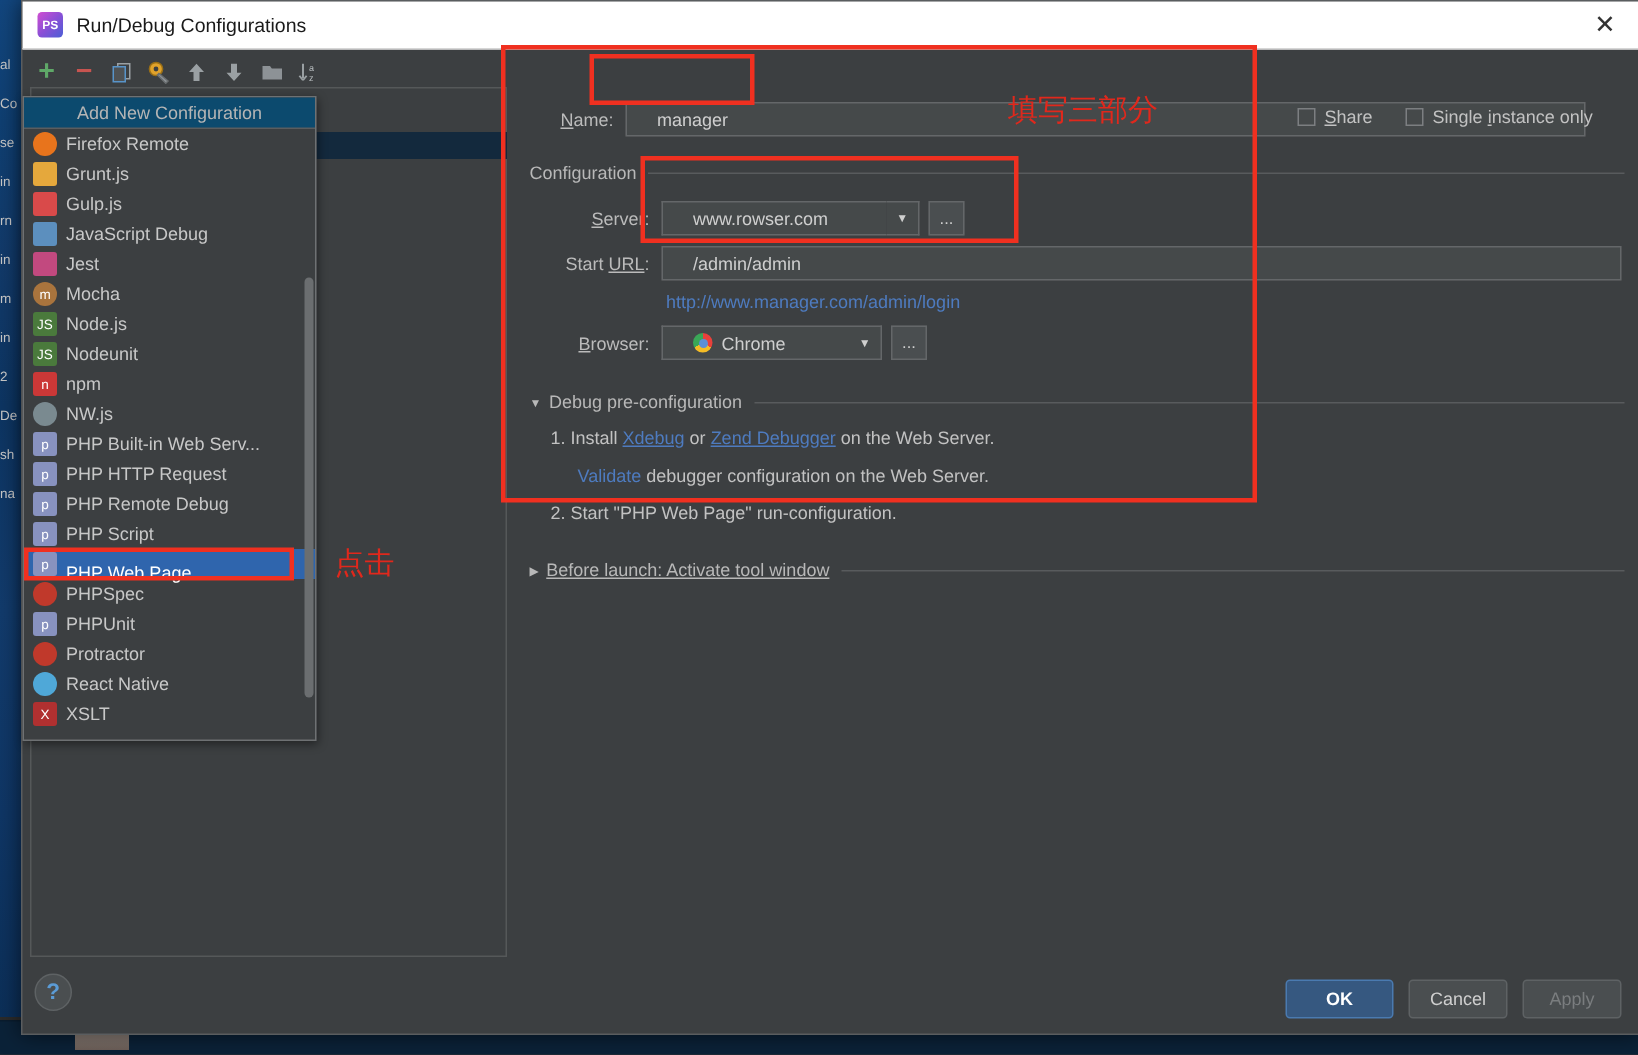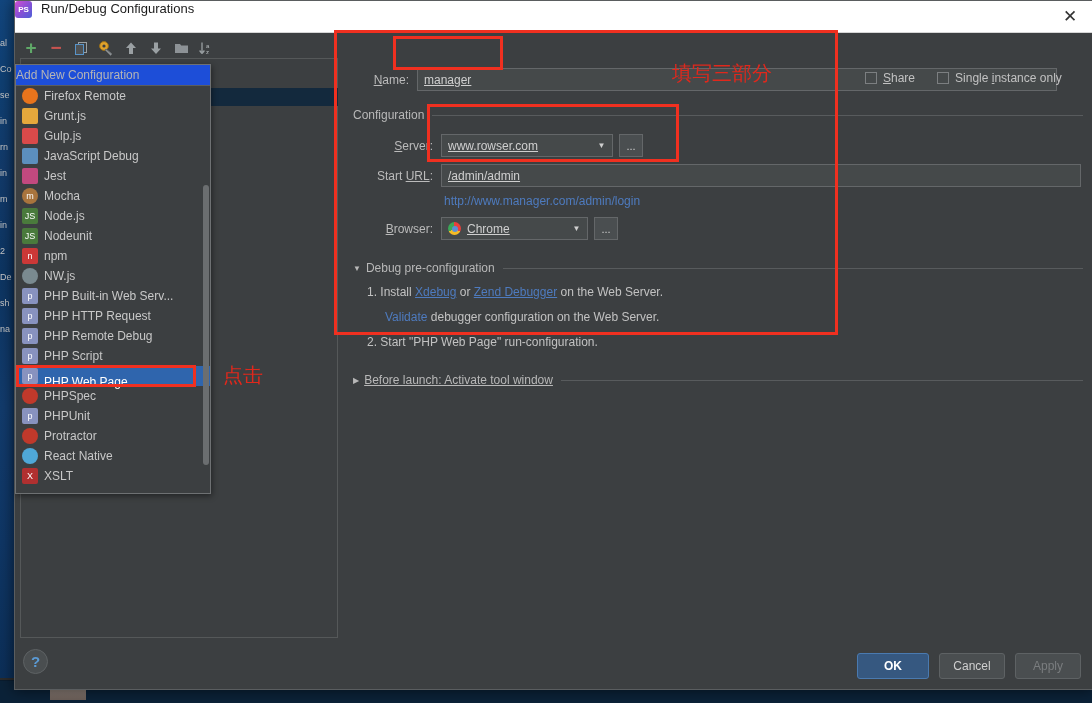--- a/index.html
+++ b/index.html
@@ -28,21 +28,21 @@
     background:linear-gradient(180deg,#b9a79a,#7d6a5e);opacity:.85;}
 
   
   #dialog{
     position:absolute;left:14px;top:0;width:1078px;height:688px;
     background:#3c3f41;border:1px solid #5a5d5f;
     box-shadow:0 0 14px rgba(0,0,0,.6);
   }
   #titlebar{
     height:31px;background:#ffffff;border-bottom:1px solid #d6d6d6;
-    display:flex;align-items:flex-start;padding:0 0 0 0;
+    display:flex;align-items:center;padding:0 0 0 10px;
   }
   #title-icon{width:17px;height:17px;border-radius:3px;
     background:linear-gradient(135deg,#d14ed1 0%,#8a4fd6 50%,#4b5fd6 100%);
     display:flex;align-items:center;justify-content:center;
     font-size:8px;font-weight:bold;color:#fff;font-family:"Liberation Sans",sans-serif;}
   #title-text{margin-left:9px;font-size:13px;color:#1a1a1a;}
   #close-btn{margin-left:auto;width:46px;height:31px;display:flex;
     align-items:center;justify-content:center;font-size:17px;color:#333;cursor:pointer;}
 
   
@@ -59,40 +59,40 @@
   }
   #tree-selected-row{position:absolute;left:1px;top:29px;width:316px;height:18px;background:#13293d;}
 
   
   #popup{
     position:absolute;left:0px;top:6px;width:196px;height:430px;
     background:#3c3f41;border:1px solid #6e7173;box-sizing:border-box;
     z-index:20;box-shadow:1px 2px 6px rgba(0,0,0,.45);
   }
   #popup-header{
-    height:20px;line-height:20px;font-size:12px;color:#b5b5b5;
-    background:#1d4ed8;border-bottom:1px solid #5a5d5f;
+    height:20px;line-height:20px;text-align:center;font-size:12px;color:#b5b5b5;
+    background:#0c4a6e;border-bottom:1px solid #5a5d5f;
   }
   #popup-list{position:relative;height:408px;overflow:hidden;}
   .pitem{height:20px;display:flex;align-items:center;padding-left:6px;cursor:pointer;}
   .pitem .ico{width:16px;height:16px;margin-right:6px;flex:0 0 16px;
     display:flex;align-items:center;justify-content:center;font-size:9px;
     border-radius:2px;color:#fff;font-family:"Liberation Sans",sans-serif;}
   .pitem .lbl{font-size:12px;color:#c8c8c8;white-space:nowrap;}
   .pitem.sel{background:#2f65ad;}
   .pitem.sel .lbl{color:#ffffff;margin-top:12px;}
   #popup-scroll{position:absolute;right:1px;top:120px;width:6px;height:280px;background:#6b6e70;border-radius:3px;}
 
   
   #cfg{position:absolute;left:330px;top:0;width:743px;height:580px;}
   .row{display:flex;align-items:center;}
   .lbl-r{width:72px;text-align:right;font-size:12px;color:#bbbbbb;padding-right:8px;box-sizing:border-box;}
   .field{
     background:#45494a;border:1px solid #646769;height:23px;box-sizing:border-box;
-    display:flex;align-items:center;padding:0 6px;font-size:12px;color:#cfcfcf;text-decoration:underline;
+    display:flex;align-items:center;padding:0 20px;font-size:12px;color:#cfcfcf;
   }
   .combo{display:flex;align-items:stretch;}
   .combo .arrow{
     width:21px;background:#45494a;border:1px solid #646769;border-left:none;
     display:flex;align-items:center;justify-content:center;font-size:8px;color:#cfcfcf;cursor:pointer;
   }
   .ellipsis-btn{
     width:24px;height:23px;margin-left:6px;background:#4a4e50;border:1px solid #646769;
     display:flex;align-items:center;justify-content:center;color:#cfcfcf;font-size:11px;cursor:pointer;box-sizing:border-box;
   }

